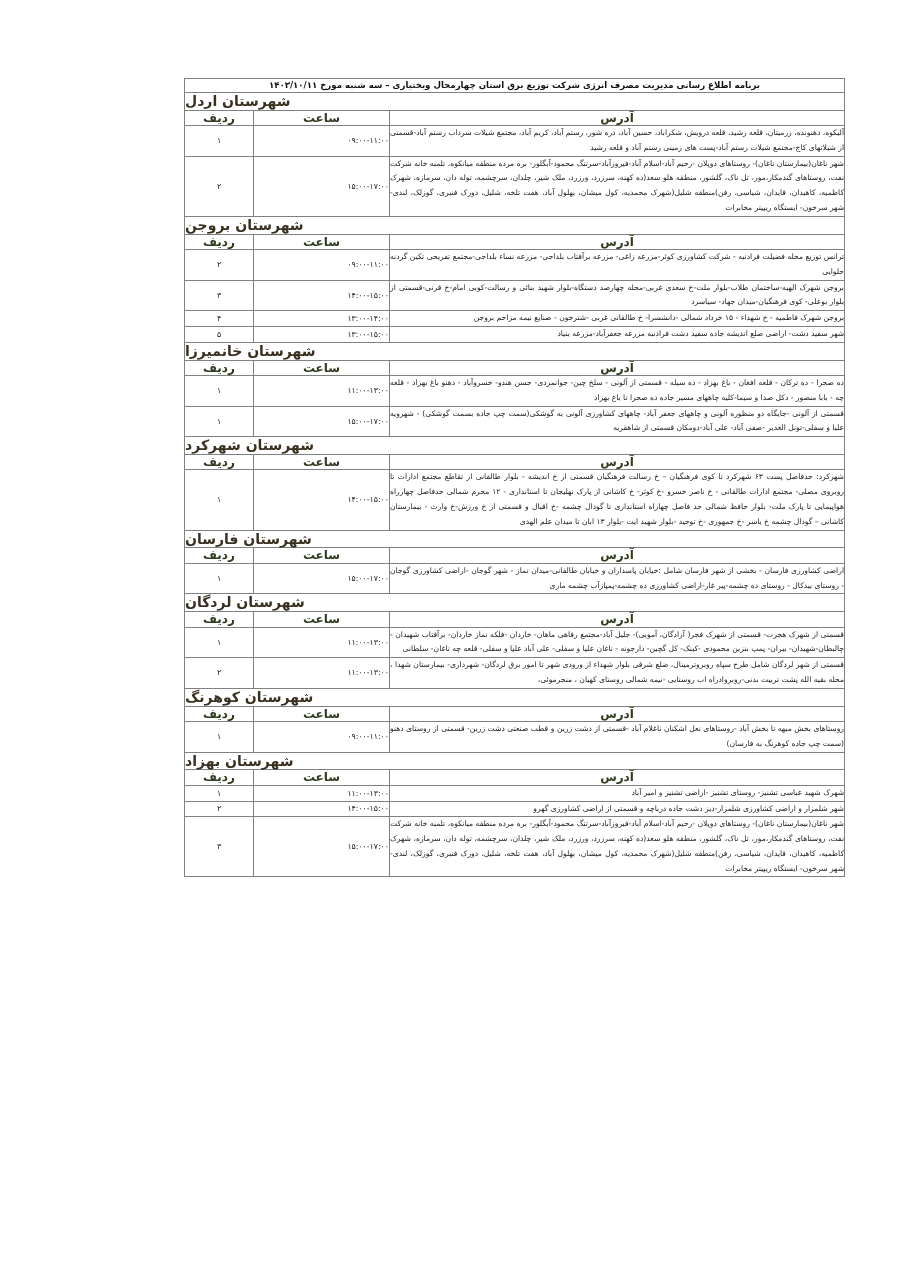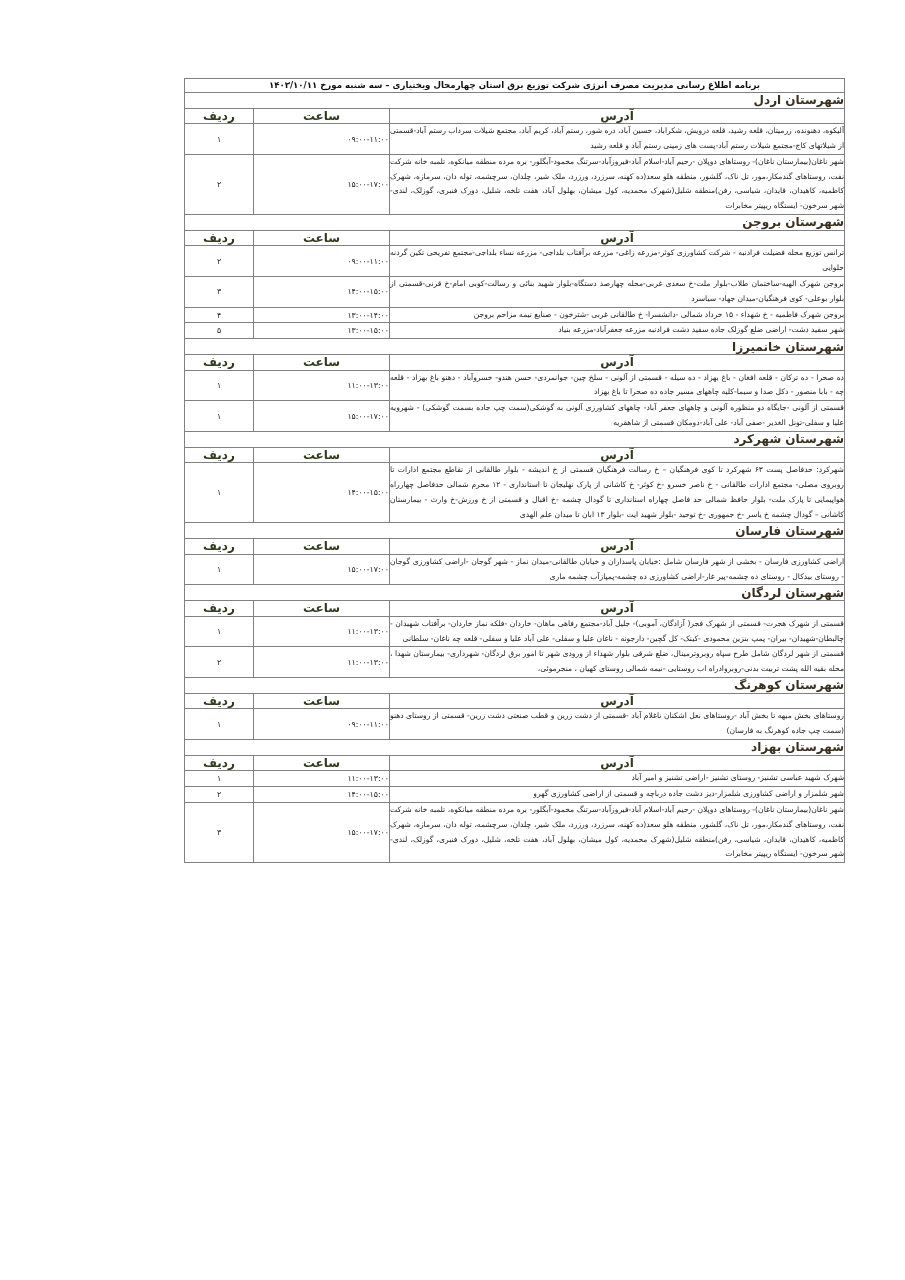--- a/index.html
+++ b/index.html
@@ -52,22 +52,22 @@
     font-weight: bold;
     color: #111111;
     padding: 13px 8px 12px 8px;
     line-height: 1.5;
     letter-spacing: 0px;
   }
 
   
   td.city-cell {
     background: #FDB913;
-    text-align: right;
-    font-size: 12px;
+    text-align: left;
+    font-size: 14px;
     font-weight: bold;
     color: #3a3020;
     padding: 4px 4px;
     height: 15px;
     line-height: 1.2;
   }
 
   
   td.hdr {
     background: #92CE55;
@@ -160,21 +160,21 @@
             <td class="addr">بروجن شهرک الهیه-ساختمان طلاب-بلوار ملت-خ سعدی غربی-محله چهارصد دستگاه-بلوار شهید بنائی و رسالت-کوبی امام-خ قرنی-قسمتی از بلوار بوعلی- کوی فرهنگیان-میدان جهاد- سیاسرد</td>
             <td class="time">۱۴:۰۰-۱۵:۰۰</td>
             <td class="idx">۳</td>
           </tr>
           <tr>
             <td class="addr">بروجن شهرک فاطمیه - خ شهداء - ۱۵ خرداد شمالی -دانشسرا- خ طالقانی غربی -شترخون - صنایع نیمه مزاحم بروجن</td>
             <td class="time">۱۳:۰۰-۱۴:۰۰</td>
             <td class="idx">۴</td>
           </tr>
           <tr>
-            <td class="addr">شهر سفید دشت- اراضی ضلع گوزلک جاده سفید دشت فرادنبه مزرعه جعفرآباد-مزرعه بنیاد</td>
+            <td class="addr">شهر سفید دشت- اراضی ضلع اندیشه جاده سفید دشت فرادنبه مزرعه جعفرآباد-مزرعه بنیاد</td>
             <td class="time">۱۳:۰۰-۱۵:۰۰</td>
             <td class="idx">۵</td>
           </tr>
           <tr>
             <td class="city-cell" colspan="3">شهرستان خانمیرزا</td>
           </tr>
           <tr>
             <td class="hdr">آدرس</td>
             <td class="hdr">ساعت</td>
             <td class="hdr">ردیف</td>

